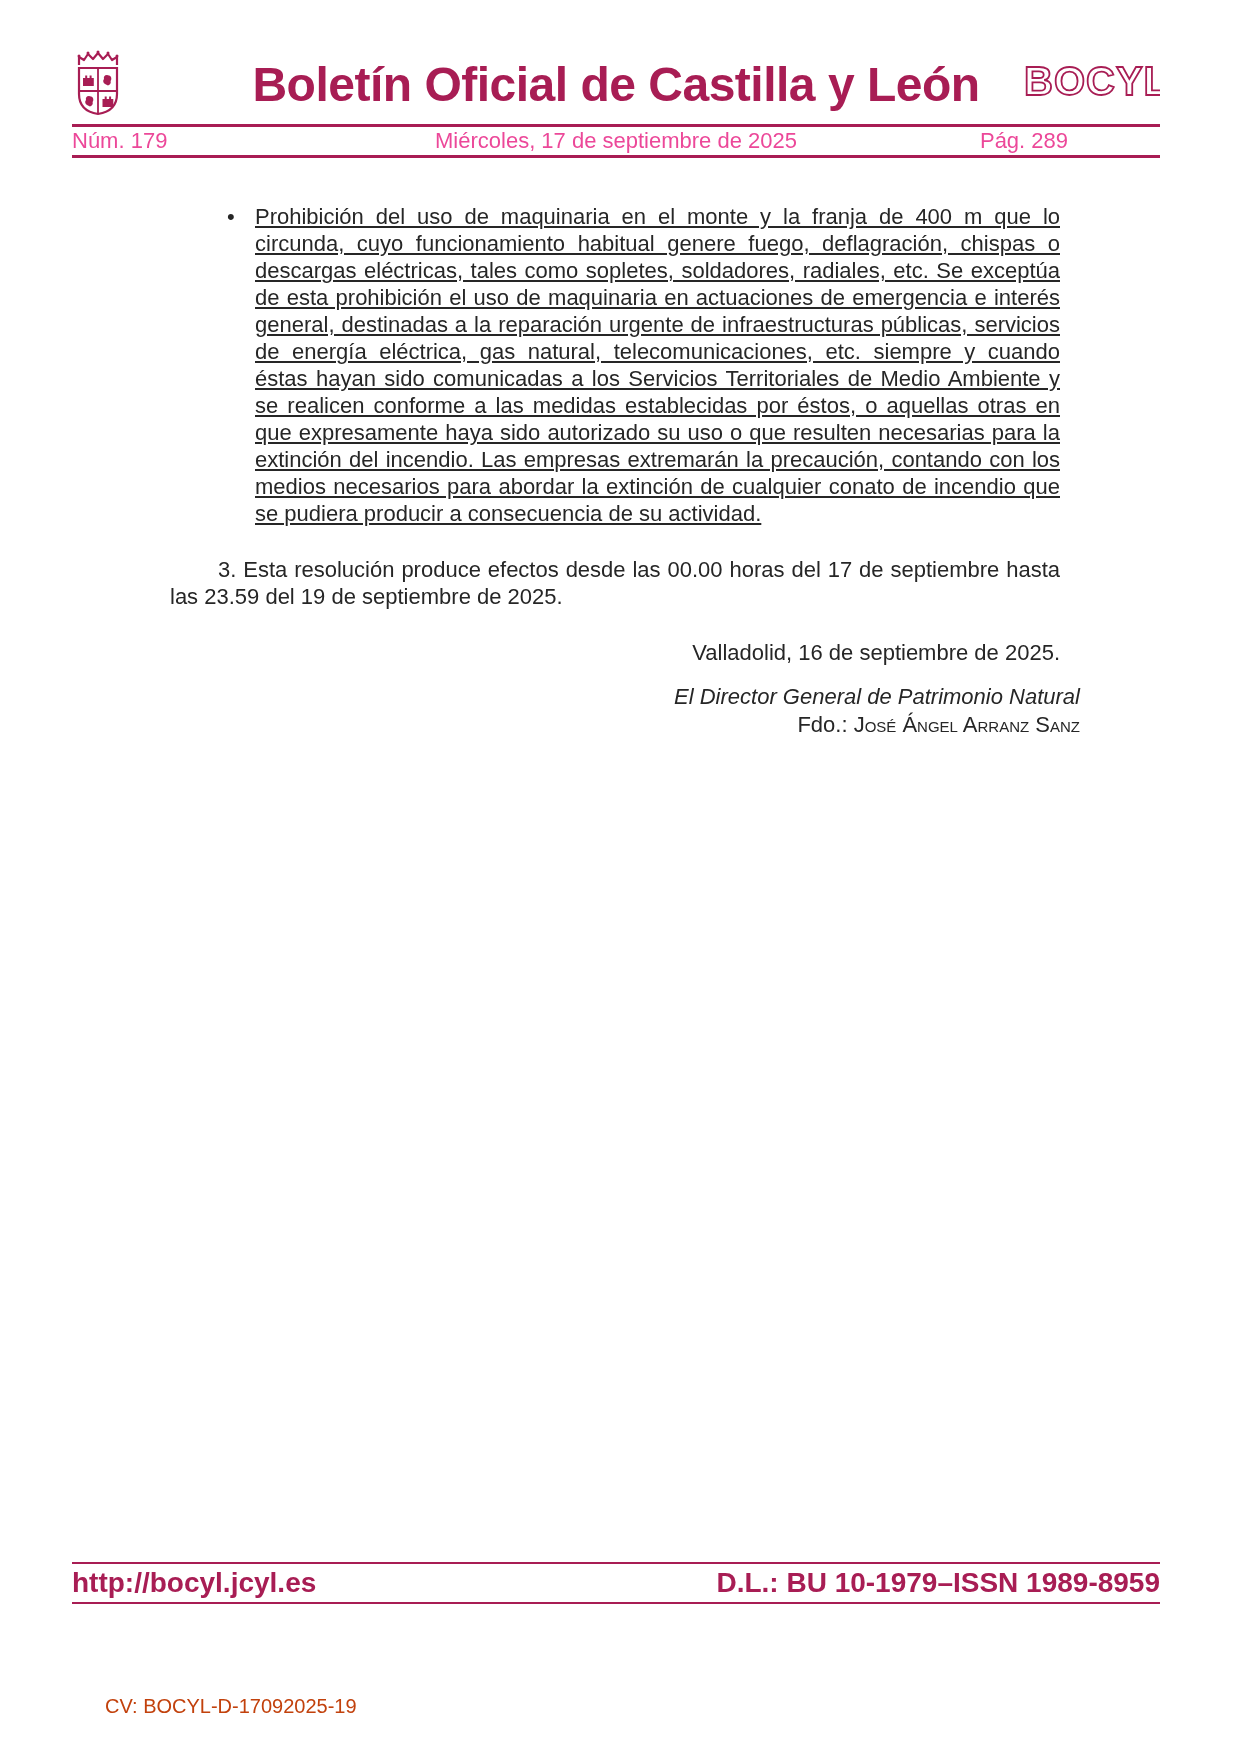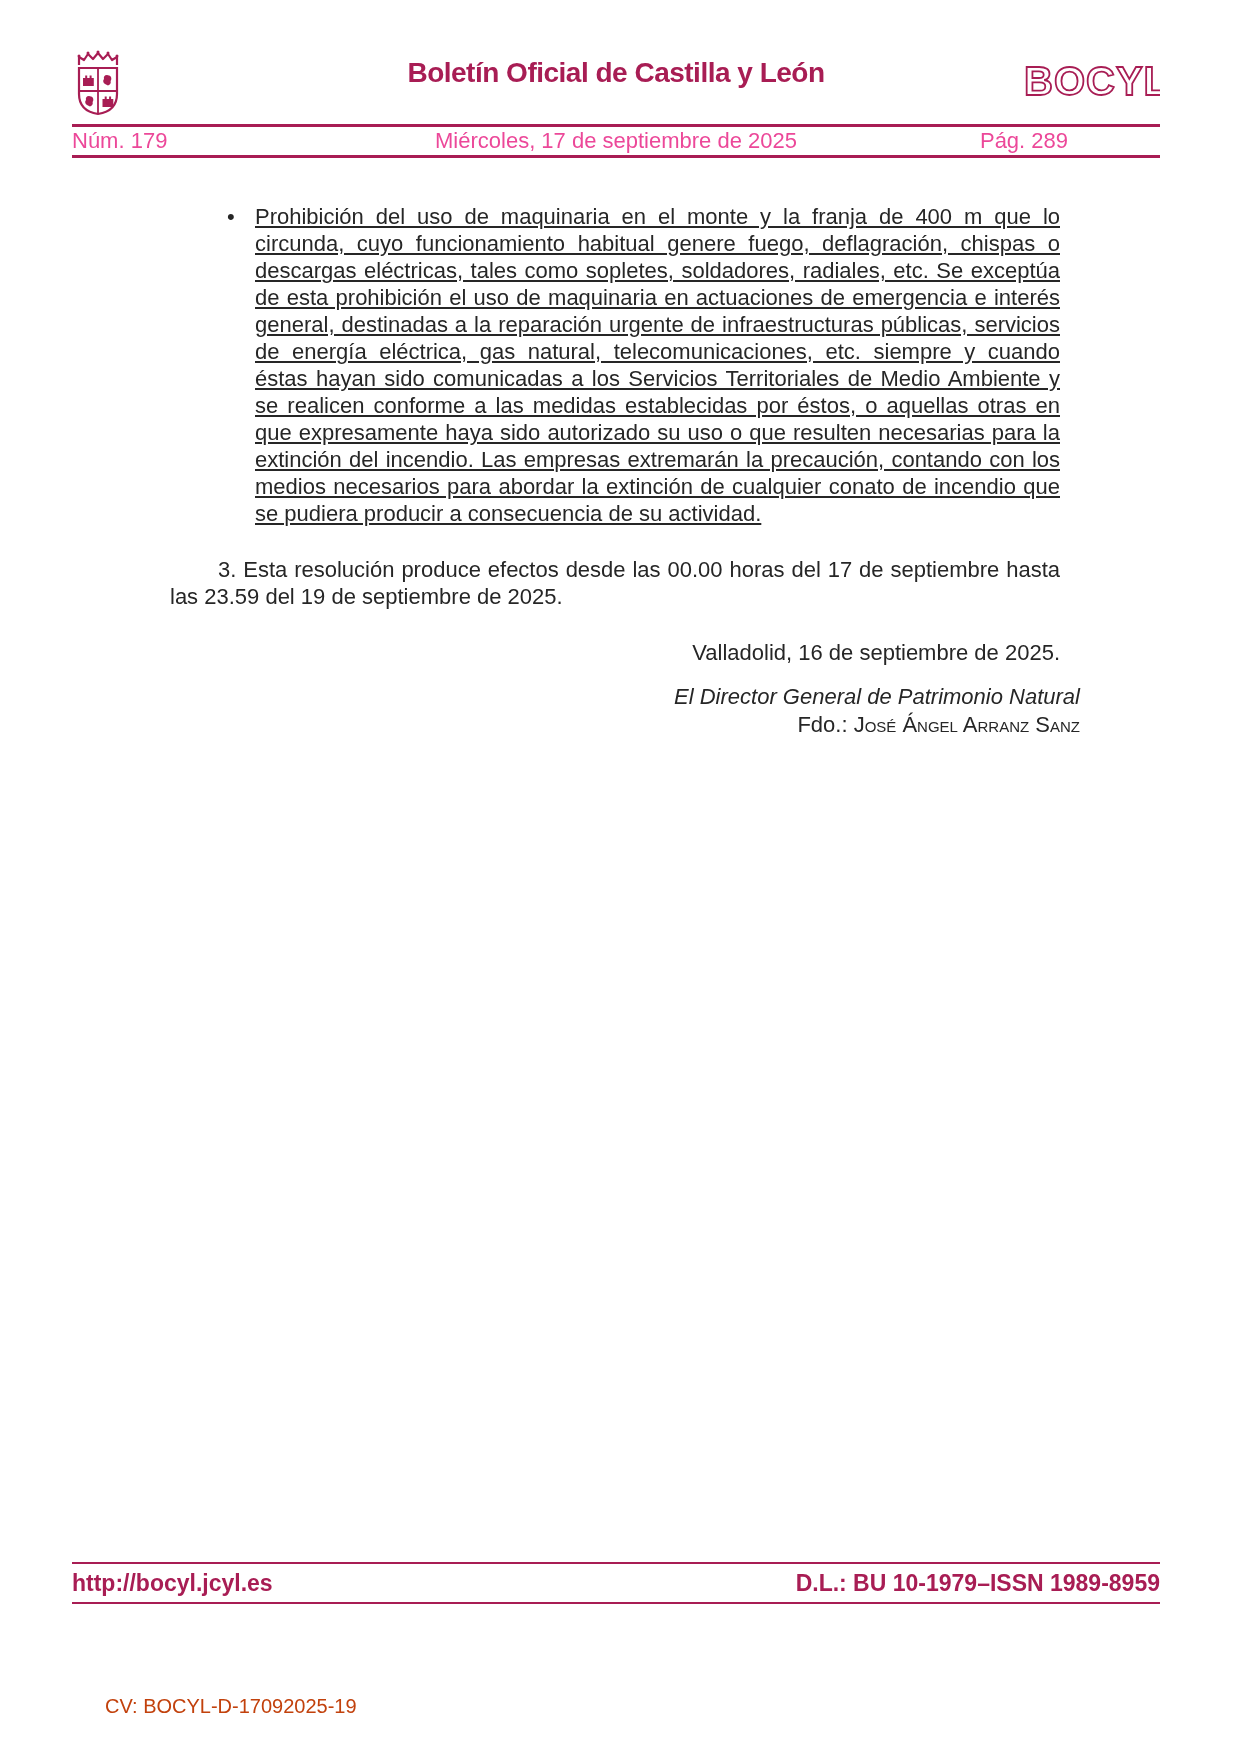--- a/index.html
+++ b/index.html
@@ -13,21 +13,21 @@
     color: #262626;
     overflow: hidden;
   }
 
   
   .coat { position: absolute; left: 74px; top: 50px; }
   .masthead-title {
     position: absolute;
     left: 72px; right: 81px; top: 57px;
     text-align: center;
-    font-size: 28px;
+    font-size: 48px;
     font-weight: bold;
     letter-spacing: -0.5px;
     color: #a81d54;
   }
   .bocyl-logo { position: absolute; right: 81px; top: 58px; }
 
   .rule { position: absolute; left: 72px; width: 1088px; background: #a81d54; }
   .rule-h1 { top: 124px; height: 3px; }
   .rule-h2 { top: 155px; height: 3px; }
   .rule-f1 { top: 1562px; height: 2px; }
@@ -61,21 +61,21 @@
     text-align: right; line-height: 28px;
   }
   .sig-role { font-style: italic; }
   .smallcaps { font-variant: small-caps; }
 
   
   .footer-row {
     position: absolute;
     left: 72px; width: 1088px; top: 1570px; height: 26px;
     display: flex; align-items: center; justify-content: space-between;
-    font-size: 23px; font-weight: bold; color: #a81d54;
+    font-size: 28px; font-weight: bold; color: #a81d54;
   }
   .footer-row a { color: #a81d54; text-decoration: none; }
   .cv-code {
     position: absolute; left: 105px; top: 1695px;
     font-size: 20px; color: #c2410c;
   }
 </style>
 </head>
 <body>
 

